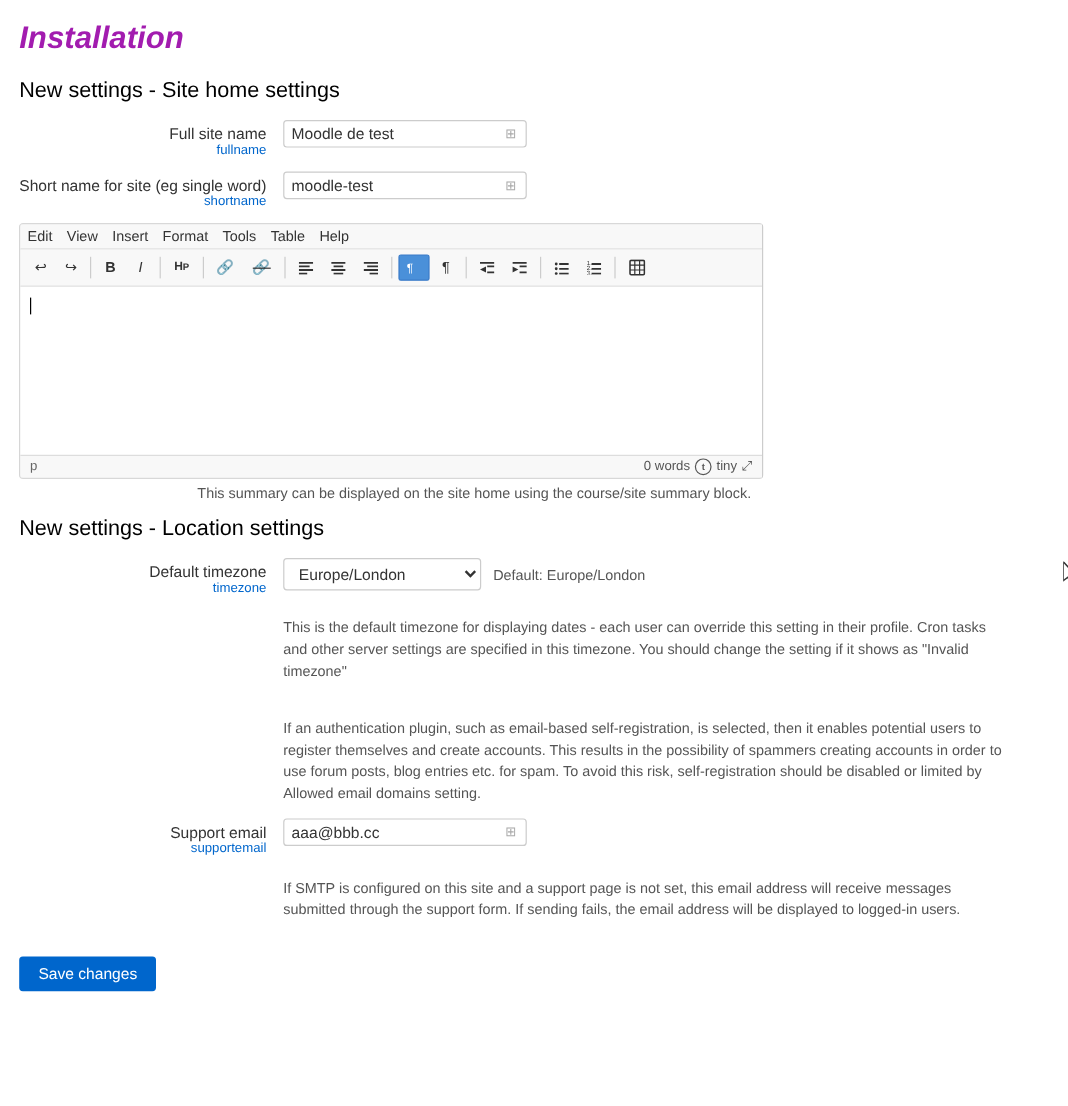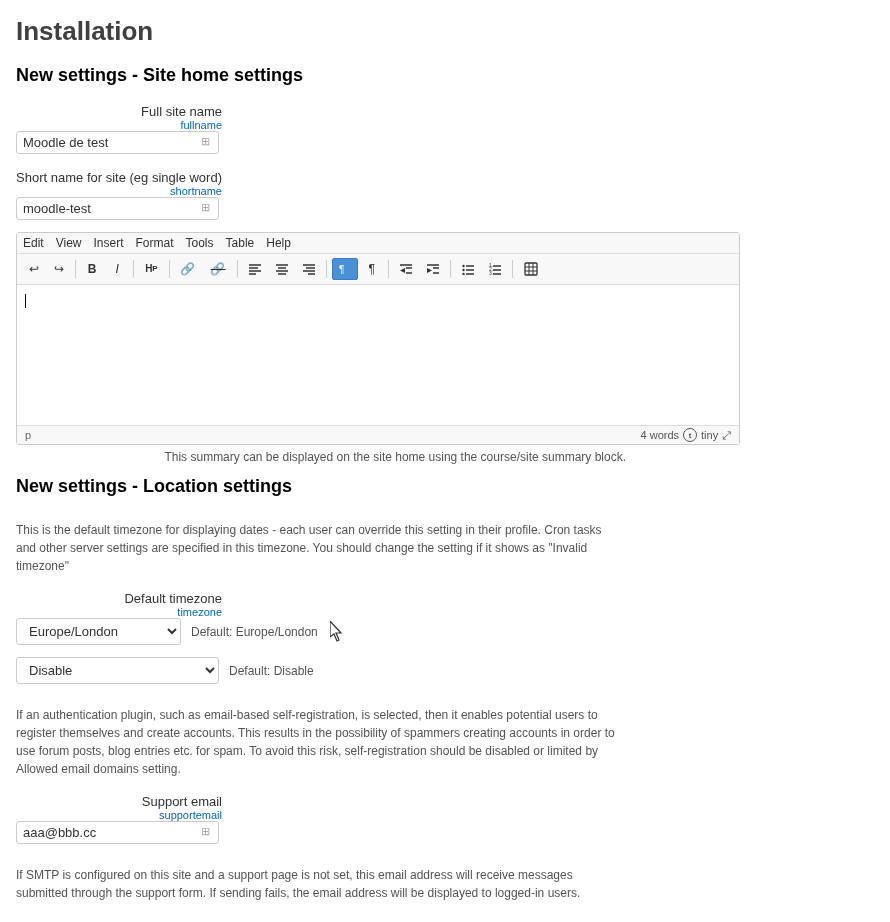--- a/index.html
+++ b/index.html
@@ -9,37 +9,37 @@
       background: #fff;
       color: #333;
       padding: 16px;
       width: 890px;
       min-height: 922px;
     }
     h1.page-title {
       font-size: 26px;
       font-weight: bold;
       margin-bottom: 18px;
-      color: #404040;
+      color: #a21caf;
+      font-style: italic;
     }
     h2.section-title {
       font-size: 18px;
-      font-weight: bold;
+      font-weight: normal;
       margin-bottom: 14px;
       margin-top: 10px;
       color: #000;
     }
     .section {
       margin-bottom: 10px;
     }
     .form-row {
       display: flex;
       align-items: flex-start;
       margin-bottom: 12px;
-      flex-direction: column;
     }
     .label-col {
       width: 220px;
       min-width: 220px;
       text-align: right;
       padding-right: 14px;
       padding-top: 4px;
     }
     .label-main {
       display: block;
@@ -51,21 +51,21 @@
       font-size: 11px;
       color: #0066cc;
     }
     .input-col {
       flex: 1;
     }
     
     .editor-wrapper {
       border: 1px solid #ccc;
       border-radius: 3px;
-      width: 724px;
+      width: 620px;
     }
     .editor-menubar {
       display: flex;
       align-items: center;
       padding: 3px 6px;
       border-bottom: 1px solid #ddd;
       gap: 12px;
       background: #f8f8f8;
     }
     .editor-menubar span {
@@ -192,21 +192,21 @@
       border: none;
       border-radius: 3px;
       padding: 7px 16px;
       font-size: 13px;
       cursor: pointer;
       margin-top: 18px;
     }
 
     .input-text-box {
       display: inline-flex;
-      align-items: flex-start;
+      align-items: center;
       border: 1px solid #ccc;
       border-radius: 3px;
       padding: 3px 6px;
       min-width: 200px;
       background: #fff;
     }
     .input-text-box input {
       border: none;
       outline: none;
       font-size: 13px;
@@ -362,41 +362,35 @@
           </button>
         </div>
 
         <div class="editor-body">
           <span class="editor-cursor"></span>
         </div>
 
         <div class="editor-statusbar">
           <span>p</span>
           <div class="tiny-logo">
-            <span>4 words</span>
+            <span>0 words</span>
             <span class="tiny-circle">t</span>
             <span>tiny</span>
             <span>⤢</span>
           </div>
         </div>
       </div>
       <p class="hint-text">This summary can be displayed on the site home using the course/site summary block.</p>
     </div>
   </div>
 </div>
 
 <div class="section">
   <h2 class="section-title">New settings - Location settings</h2>
 
-  <div class="form-row">
-    <div class="label-col"></div>
-    <div class="input-col">
-      <p class="description-text">This is the default timezone for displaying dates - each user can override this setting in their profile. Cron tasks and other server settings are specified in this timezone. You should change the setting if it shows as "Invalid timezone"</p>
-    </div>
-  </div>
   <div class="form-row">
     <div class="label-col">
       <span class="label-main">Default timezone</span>
       <span class="label-sub">timezone</span>
     </div>
     <div class="input-col" style="display:flex;align-items:center;position:relative;">
       <div class="select-wrapper">
         <select>
           <option>Europe/London</option>
           <option>UTC</option>
@@ -405,34 +399,31 @@
           <option>Asia/Tokyo</option>
         </select>
       </div>
       <span class="default-text">Default: Europe/London</span>
 
       <svg style="position:absolute;right:-30px;top:50%;transform:translateY(-50%);" width="18" height="22" viewBox="0 0 18 22">
         <polygon points="0,0 0,16 4,13 7,20 9,19 6,12 11,12" fill="white" stroke="#333" stroke-width="1.2"></polygon>
       </svg>
     </div>
   </div>
+  <div class="form-row">
+    <div class="label-col"></div>
+    <div class="input-col">
+      <p class="description-text">This is the default timezone for displaying dates - each user can override this setting in their profile. Cron tasks and other server settings are specified in this timezone. You should change the setting if it shows as "Invalid timezone"</p>
+    </div>
+  </div>
 </div>
 
 <div class="section">
 
   <div class="form-row">
-    <div class="input-col" style="display:flex;align-items:center;">
-      <div class="select-wrapper">
-        <select>
-          <option>Disable</option>
-          <option>Email-based self-registration</option>
-        </select>
-      </div>
-      <span class="default-text">Default: Disable</span>
-    </div>
   </div>
   <div class="form-row">
     <div class="label-col"></div>
     <div class="input-col">
       <p class="description-text">If an authentication plugin, such as email-based self-registration, is selected, then it enables potential users to register themselves and create accounts. This results in the possibility of spammers creating accounts in order to use forum posts, blog entries etc. for spam. To avoid this risk, self-registration should be disabled or limited by Allowed email domains setting.</p>
     </div>
   </div>
 </div>
 
 <div class="section">

